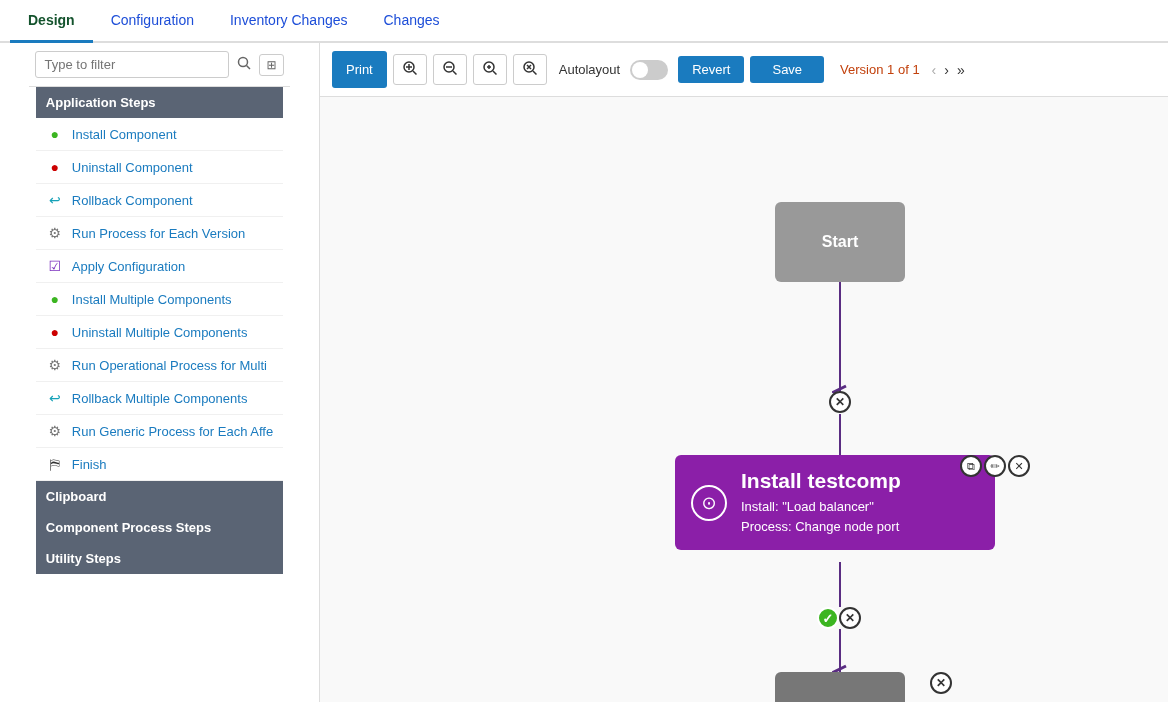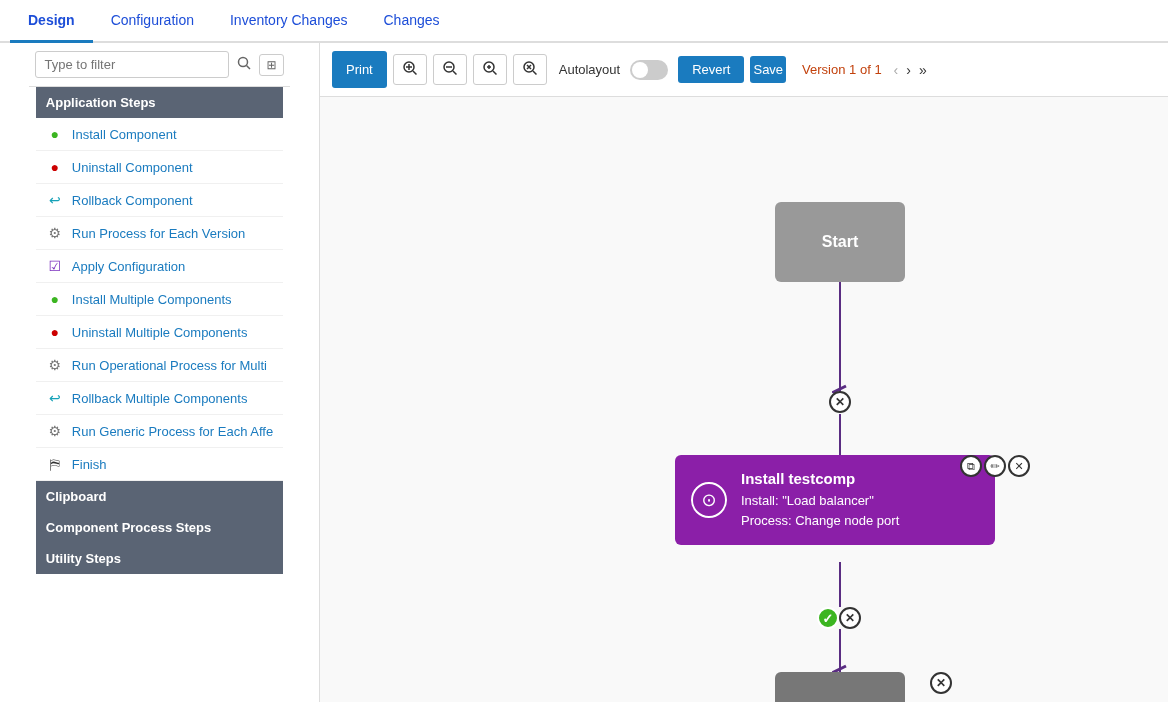--- a/index.html
+++ b/index.html
@@ -7,21 +7,21 @@
 
     
     .top-nav {
       display: flex; align-items: flex-end; border-bottom: 2px solid #ddd;
       padding: 0 10px; background: #fff; flex-shrink: 0;
     }
     .top-nav .tab {
       padding: 12px 18px; cursor: pointer; font-size: 14px; color: #1d4ed8;
       border-bottom: 3px solid transparent; margin-bottom: -2px;
     }
-    .top-nav .tab.active { color: #1d4ed8; border-bottom: 3px solid #1a7bbf; font-weight: bold; }
+    .top-nav .tab.active { color: #14532d; border-bottom: 3px solid #1a7bbf; font-weight: bold; }
 
     
     .main-content { display: flex; flex: 1; overflow: hidden; }
 
     
     .sidebar {
       width: 320px; flex-shrink: 0; background: #fff;
       border-right: 1px solid #ddd; display: flex; flex-direction: column; overflow: hidden; align-items: center;
     }
 
@@ -90,21 +90,21 @@
     }
     .toggle-switch .knob {
       width: 16px; height: 16px; background: #fff; border-radius: 50%;
       position: absolute; top: 2px; left: 2px; transition: left 0.2s;
     }
     .btn-revert {
       background: #1a7bbf; color: #fff; border: none; padding: 6px 14px;
       border-radius: 3px; cursor: pointer; font-size: 13px; 
     }
     .btn-save {
-      background: #1a7bbf; color: #fff; border: none; padding: 6px 3px;
+      background: #1a7bbf; color: #fff; border: none; padding: 6px 22px;
       border-radius: 3px; cursor: pointer; font-size: 13px;
     }
     .version-info { font-size: 13px; color: #c2410c; margin-left: 10px; }
     .nav-arrows { display: flex; gap: 4px; margin-left: 4px; }
     .nav-arrow {
       background: none; border: none; cursor: pointer; color: #aaa; font-size: 14px; padding: 2px;
     }
     .nav-arrow.active { color: #333; }
 
     
@@ -128,21 +128,21 @@
     .node-install {
       width: 320px; min-height: 90px; background: #8b1fa8; color: #fff;
       border-radius: 6px; padding: 14px 16px;
       display: flex; align-items: center; gap: 14px;
     }
     .node-install .node-icon {
       width: 36px; height: 36px; border: 2px solid #fff; border-radius: 50%;
       display: flex; align-items: center; justify-content: center; font-size: 18px; flex-shrink: 0;
     }
     .node-install .node-text { flex: 1; }
-    .node-install .node-title { font-size: 15px; font-weight: bold; margin-bottom: 4px; }
+    .node-install .node-title { font-size: 21px; font-weight: bold; margin-bottom: 4px; }
     .node-install .node-sub { font-size: 13px; line-height: 1.5; }
 
     
     .flow-svg { position: absolute; top: 0; left: 0; width: 100%; height: 100%; pointer-events: none; }
 
     
     .conn-circle {
       position: absolute; width: 22px; height: 22px; border-radius: 50%;
       border: 2px solid #333; background: #fff;
       display: flex; align-items: center; justify-content: center;

